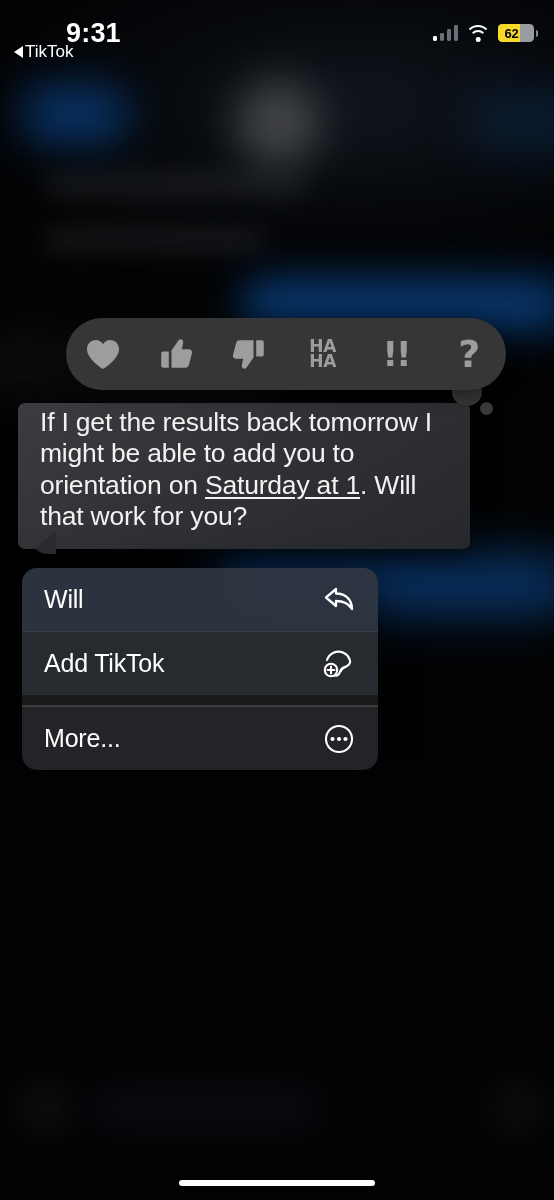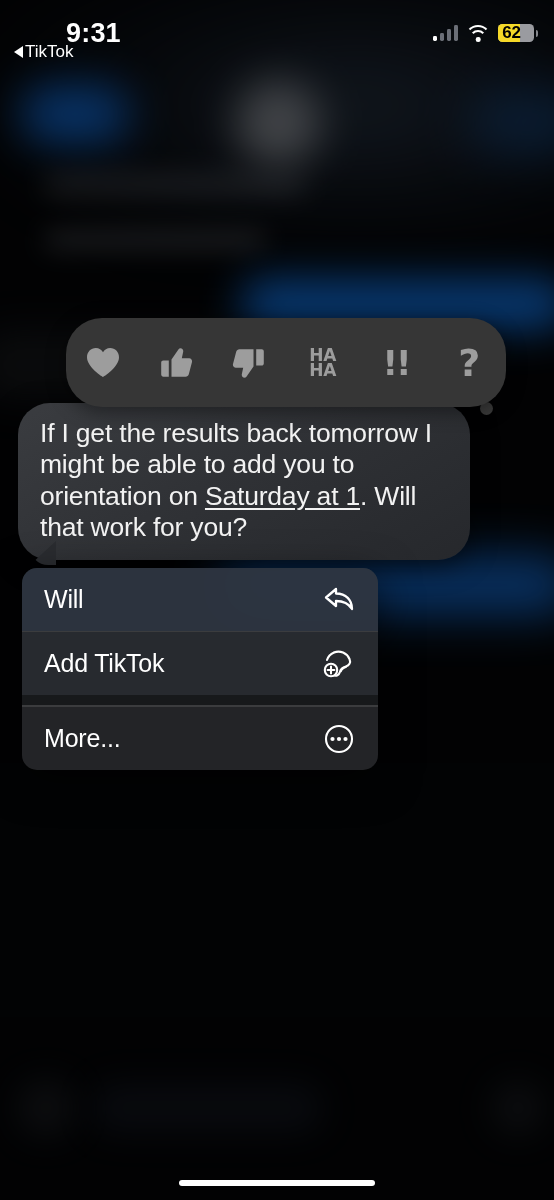--- a/index.html
+++ b/index.html
@@ -43,43 +43,43 @@
   .bars i:nth-child(2){height:8px;}
   .bars i:nth-child(3){height:12px;}
   .bars i:nth-child(4){height:16px;}
   .wifi{position:relative;width:22px;height:16px;}
   .wifi span{position:absolute;left:50%;transform:translateX(-50%);border:2.4px solid #fff;border-bottom-color:transparent;border-left-color:transparent;border-right-color:transparent;border-radius:50%;}
   .wifi .a1{width:22px;height:22px;top:0;}
   .wifi .a2{width:13px;height:13px;top:4.6px;}
   .wifi .dot{position:absolute;left:50%;top:12px;transform:translateX(-50%);width:4.6px;height:4.6px;border-radius:50%;background:#fff;border:0;}
   .batt{position:relative;width:36px;height:18px;border-radius:4.5px;background:#9a9ba0;overflow:hidden;}
   .batt .fill{position:absolute;left:0;top:0;bottom:0;width:62%;background:#f6d928;}
-  .batt .pct{position:absolute;inset:0;display:flex;align-items:center;justify-content:center;font-size:17px;font-weight:700;color:#000;padding-right:9px;}
+  .batt .pct{position:absolute;inset:0;display:flex;align-items:center;justify-content:center;font-size:13px;font-weight:700;color:#000;padding-right:9px;}
   .batt-cap{width:2.4px;height:7px;border-radius:0 2px 2px 0;background:#86888d;margin-left:1.5px;}
 
   
   .tapback{
-    position:absolute;left:66px;top:318px;width:440px;height:89px;
+    position:absolute;left:66px;top:318px;width:440px;height:72px;
     background:#363636;border-radius:36px;z-index:30;
     display:flex;align-items:center;justify-content:space-around;
     box-shadow:0 4px 20px rgba(0,0,0,.45);
   }
   .tb-item{width:56px;height:56px;display:flex;align-items:center;justify-content:center;color:#9d9d9d;}
   .tb-tail{position:absolute;z-index:29;background:#363636;border-radius:50%;}
   .tb-tail.t1{left:452px;top:378px;width:30px;height:28px;}
   .tb-tail.t2{left:480px;top:402px;width:13px;height:13px;background:#3a3a3a;}
   .hahaglyph{font-size:17px;font-weight:800;line-height:.88;text-align:center;letter-spacing:-.3px;font-family:"DejaVu Sans", sans-serif;}
   .bangglyph{font-size:34px;font-weight:800;line-height:1;letter-spacing:-2px;font-family:"DejaVu Sans", sans-serif;}
   .qglyph{font-size:38px;font-weight:800;line-height:1;font-family:"DejaVu Sans", sans-serif;}
 
   
   .bubble-wrap{position:absolute;left:18px;top:403px;width:452px;z-index:28;}
   .bubble{
     position:relative;background:linear-gradient(150deg,#3a3c40 0%,#303236 45%,#26282c 100%);
-    border-radius:32px;padding:15px 20px 17px 22px;
+    border-radius:7px;padding:4px 20px 17px 22px;
     color:#f2f2f2;font-size:26.5px;line-height:1.18;letter-spacing:-.2px;
     box-shadow:0 6px 26px rgba(0,0,0,.5);
   }
   .bubble u{text-decoration:underline;text-underline-offset:3px;text-decoration-thickness:1.6px;}
   .bubble-tail{position:absolute;left:12px;bottom:-5px;width:26px;height:24px;
     background:#2a2c30;border-radius:0 0 0 18px;clip-path:polygon(100% 0,100% 100%,0 100%);z-index:27;}
 
   
   .ctxmenu{
     position:absolute;left:22px;top:568px;width:356px;

